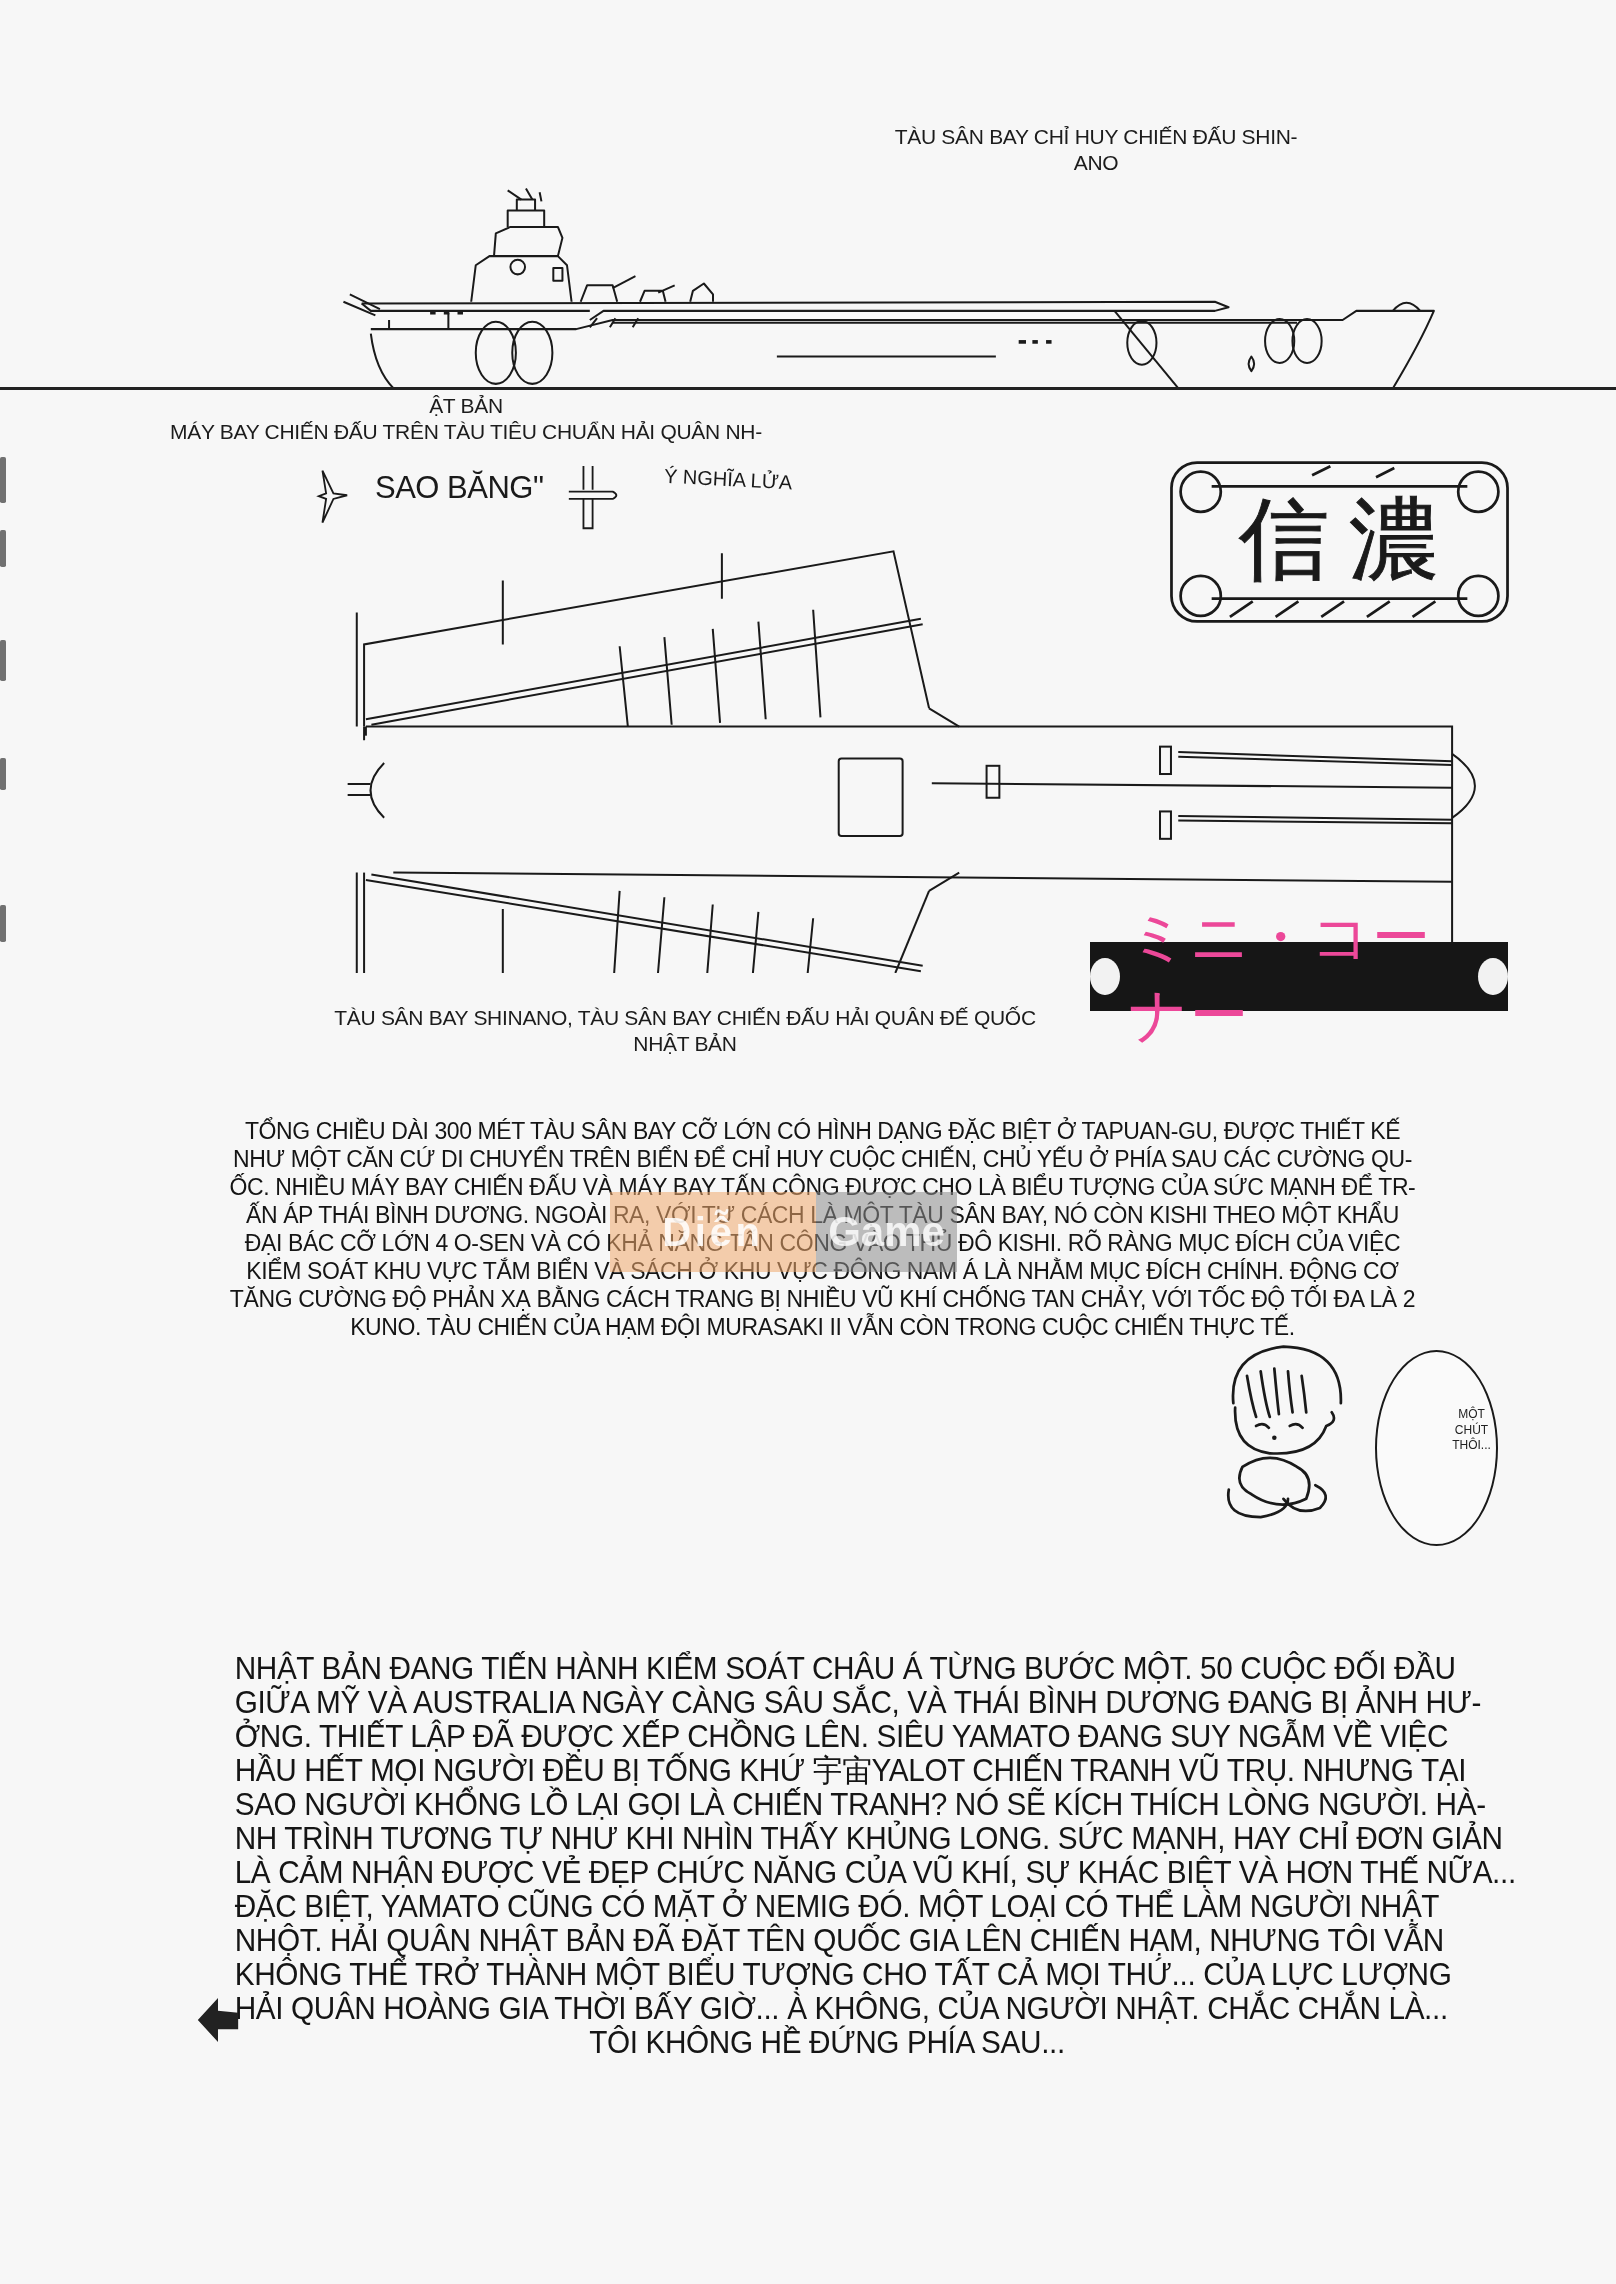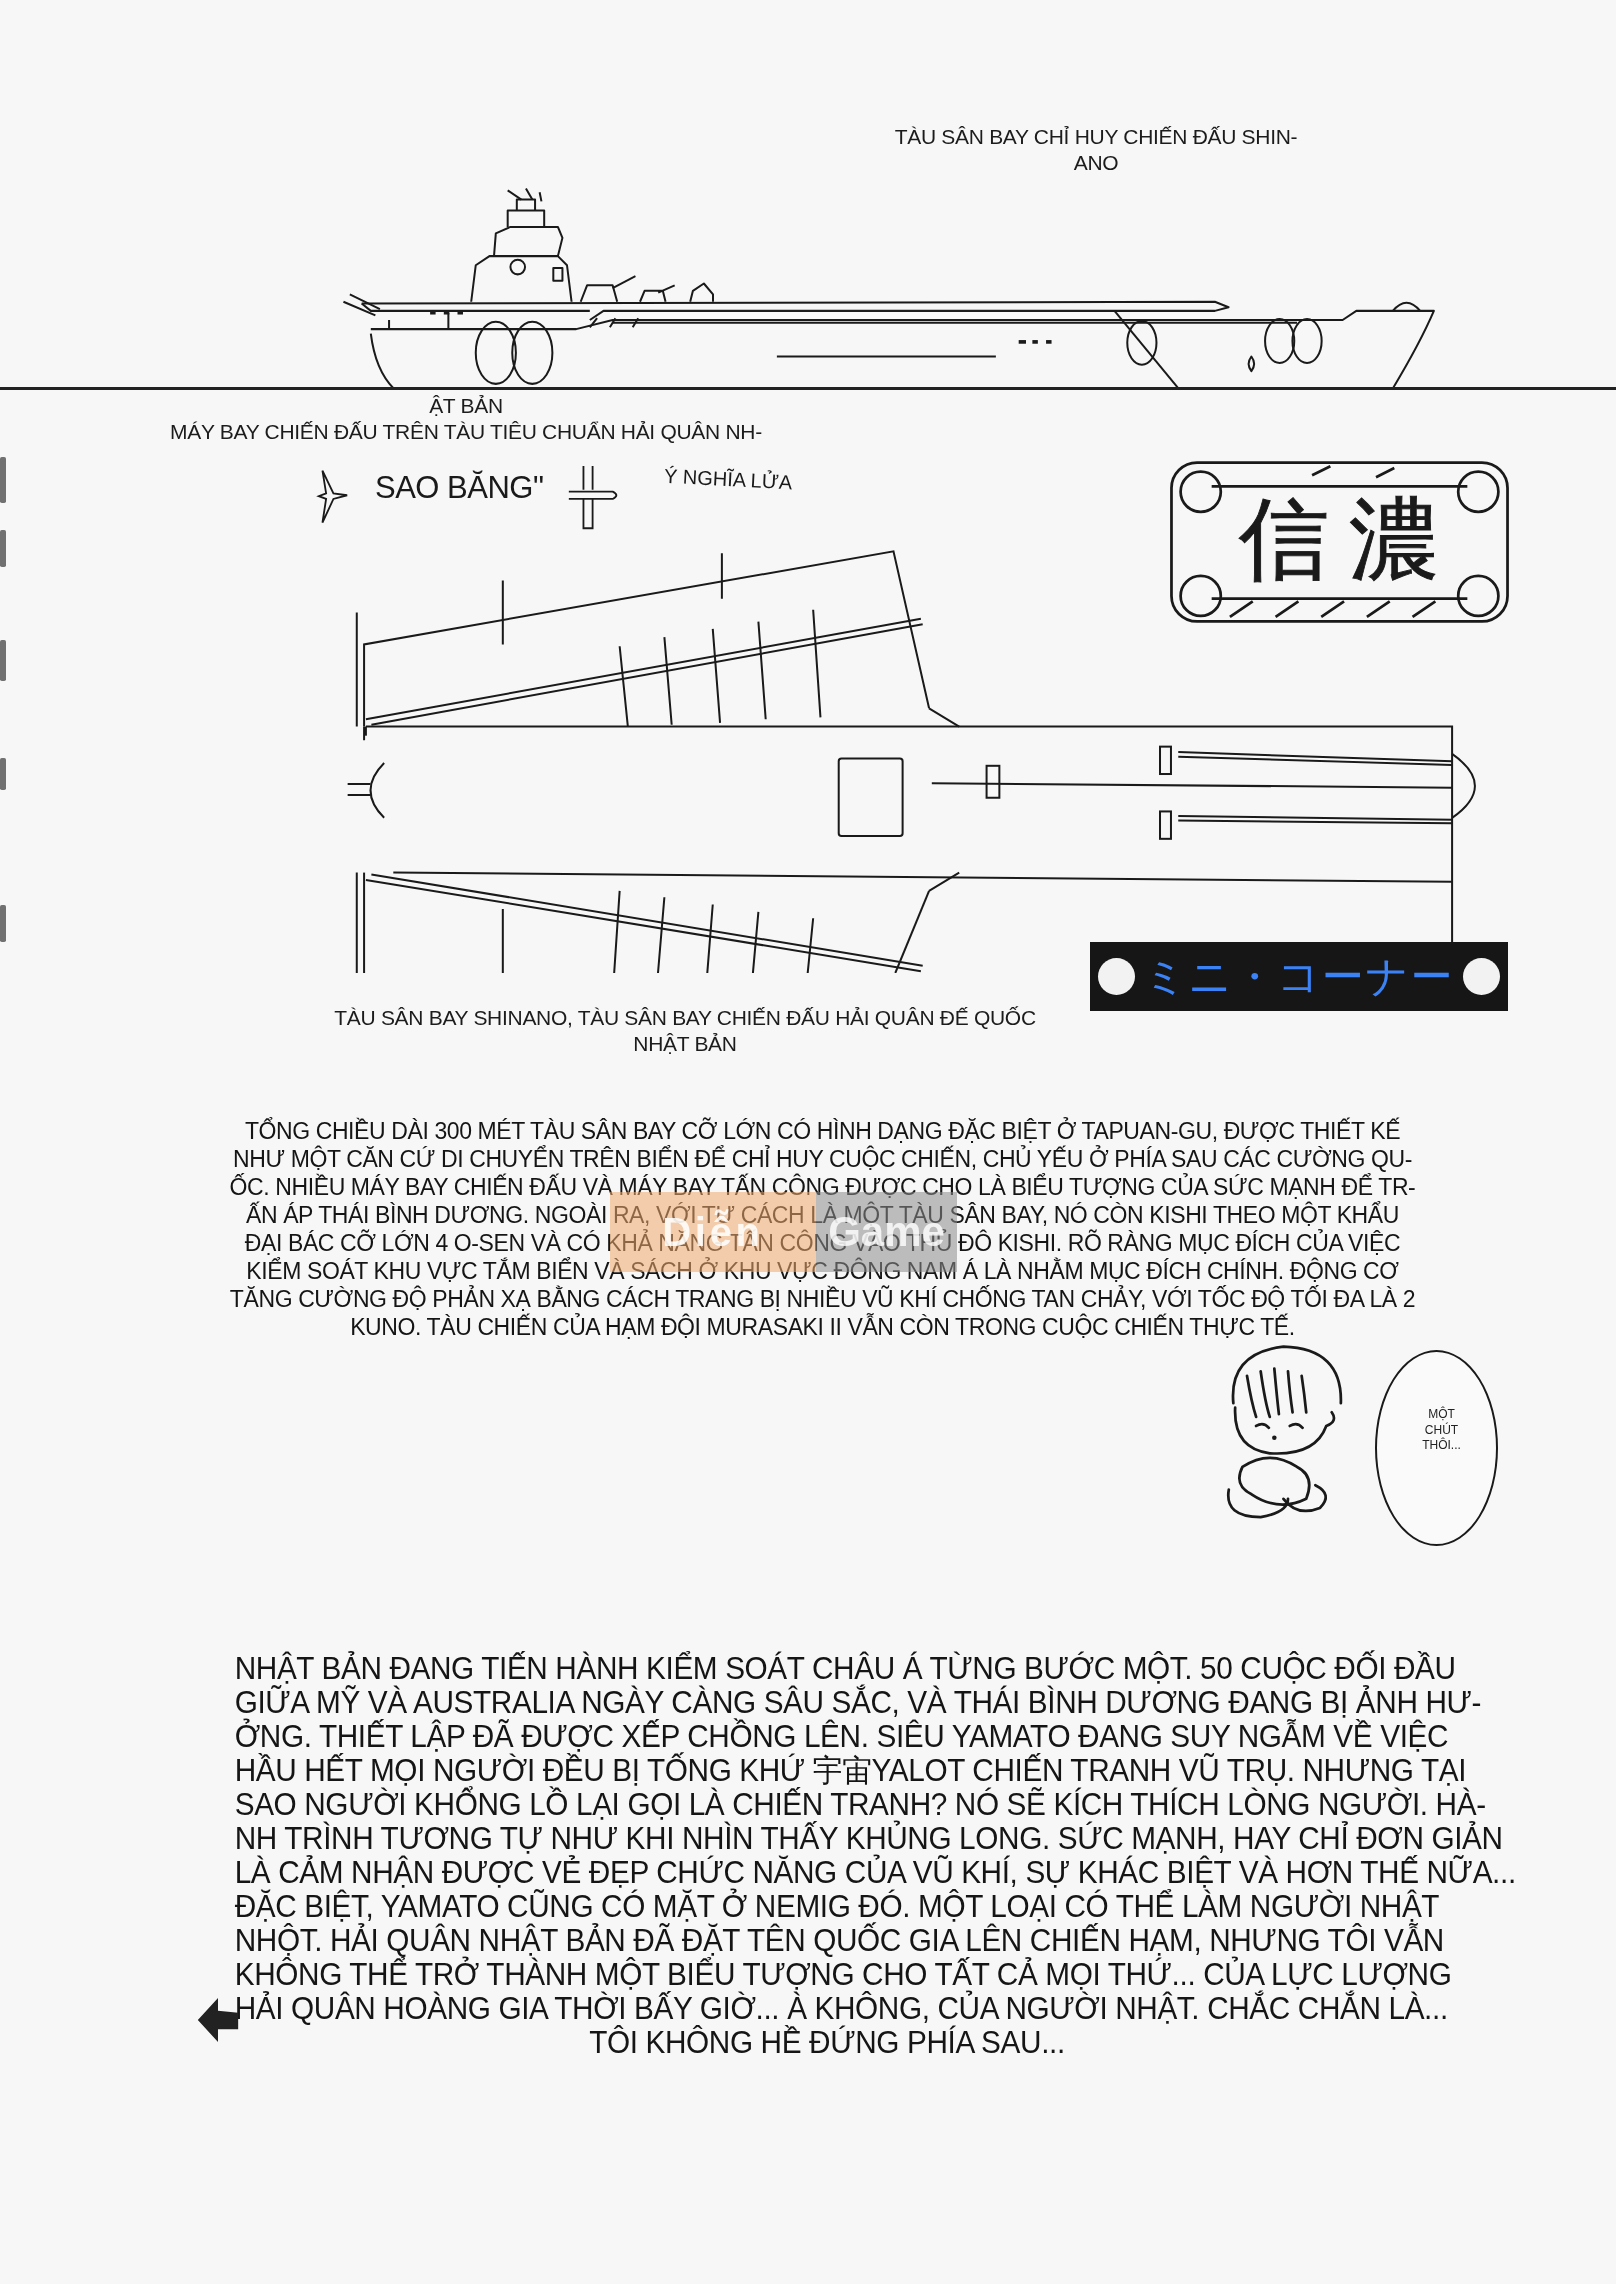--- a/index.html
+++ b/index.html
@@ -22,27 +22,27 @@
   .para2 { left: 210px; top: 1652px; width: 1234px; font-size: 31px; line-height: 34px; }
   .para2 .line { transform: scaleX(0.96); transform-origin: center; }
   .horizon { position: absolute; left: 0; top: 387px; width: 1616px; height: 2.7px; background: #222; }
   .binder { position: absolute; left: 0; width: 5.5px; background: #444; border-radius: 1.8px; opacity: .75; }
   .plaque { position: absolute; left: 1166px; top: 457px; width: 347px; height: 170px; }
   .corner-banner {
     position: absolute; left: 1090px; top: 942px; width: 418px; height: 69px;
     background: #161616; display: flex; align-items: center; justify-content: center; gap: 9.1px;
   }
   .corner-banner .dot { width: 37px; height: 37px; border-radius: 50%; background: #f2f2f2; }
-  .corner-banner .jp { color: #3b82f6; font-size: 42px; letter-spacing: 1.8px; font-family: Liberation Sans, sans-serif; }
+  .corner-banner .jp { color: #ec4899; font-size: 58px; letter-spacing: 1.8px; font-family: Liberation Sans, sans-serif; }
   .bubble {
     position: absolute; left: 1375px; top: 1350px; width: 119px; height: 192px;
     border: 2.7px solid #1a1a1a; border-radius: 50%; background: #fafafa;
   }
   .bubble-text {
-    position: absolute; left: 1396px; top: 1407px; width: 91px; text-align: center;
+    position: absolute; left: 1426px; top: 1407px; width: 91px; text-align: center;
     font-size: 12px; line-height: 15.5px; color: #222;
   }
   .watermark {
     position: absolute; left: 610px; top: 1192px; width: 347px; height: 80px; display: flex; border-radius: 30px;
   }
   .watermark .wm-left { width: 206px; background: rgba(240,170,110,0.55); display: flex; align-items: center; justify-content: center; }
   .watermark .wm-right { flex: 1; background: rgba(140,140,140,0.55); display: flex; align-items: center; justify-content: center; color: rgba(255,255,255,0.8); font-weight: bold; font-size: 42px; }
   .watermark .wm-left span { color: rgba(255,255,255,0.85); font-weight: bold; font-size: 40px; letter-spacing: 3.7px; }
   .back-arrow { position: absolute; left: 196px; top: 1996px; width: 44px; height: 48px; cursor: pointer; }
 </style>

